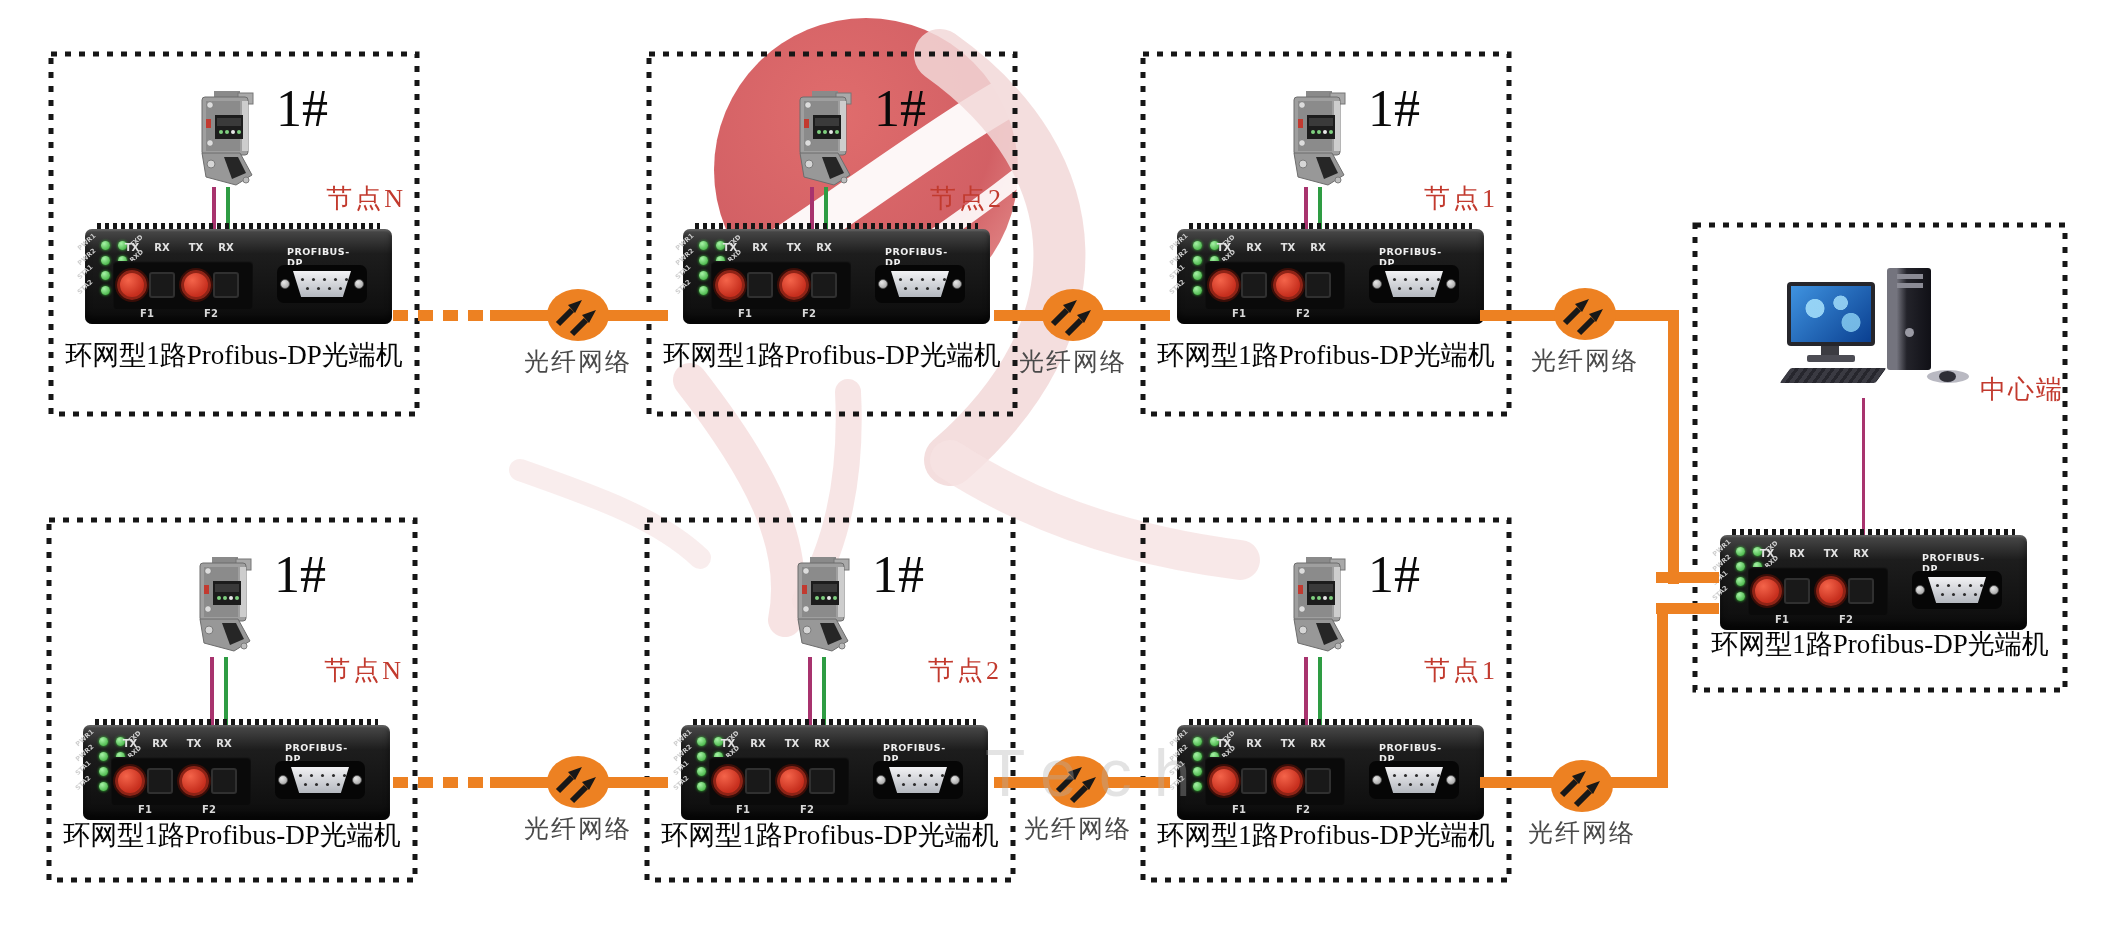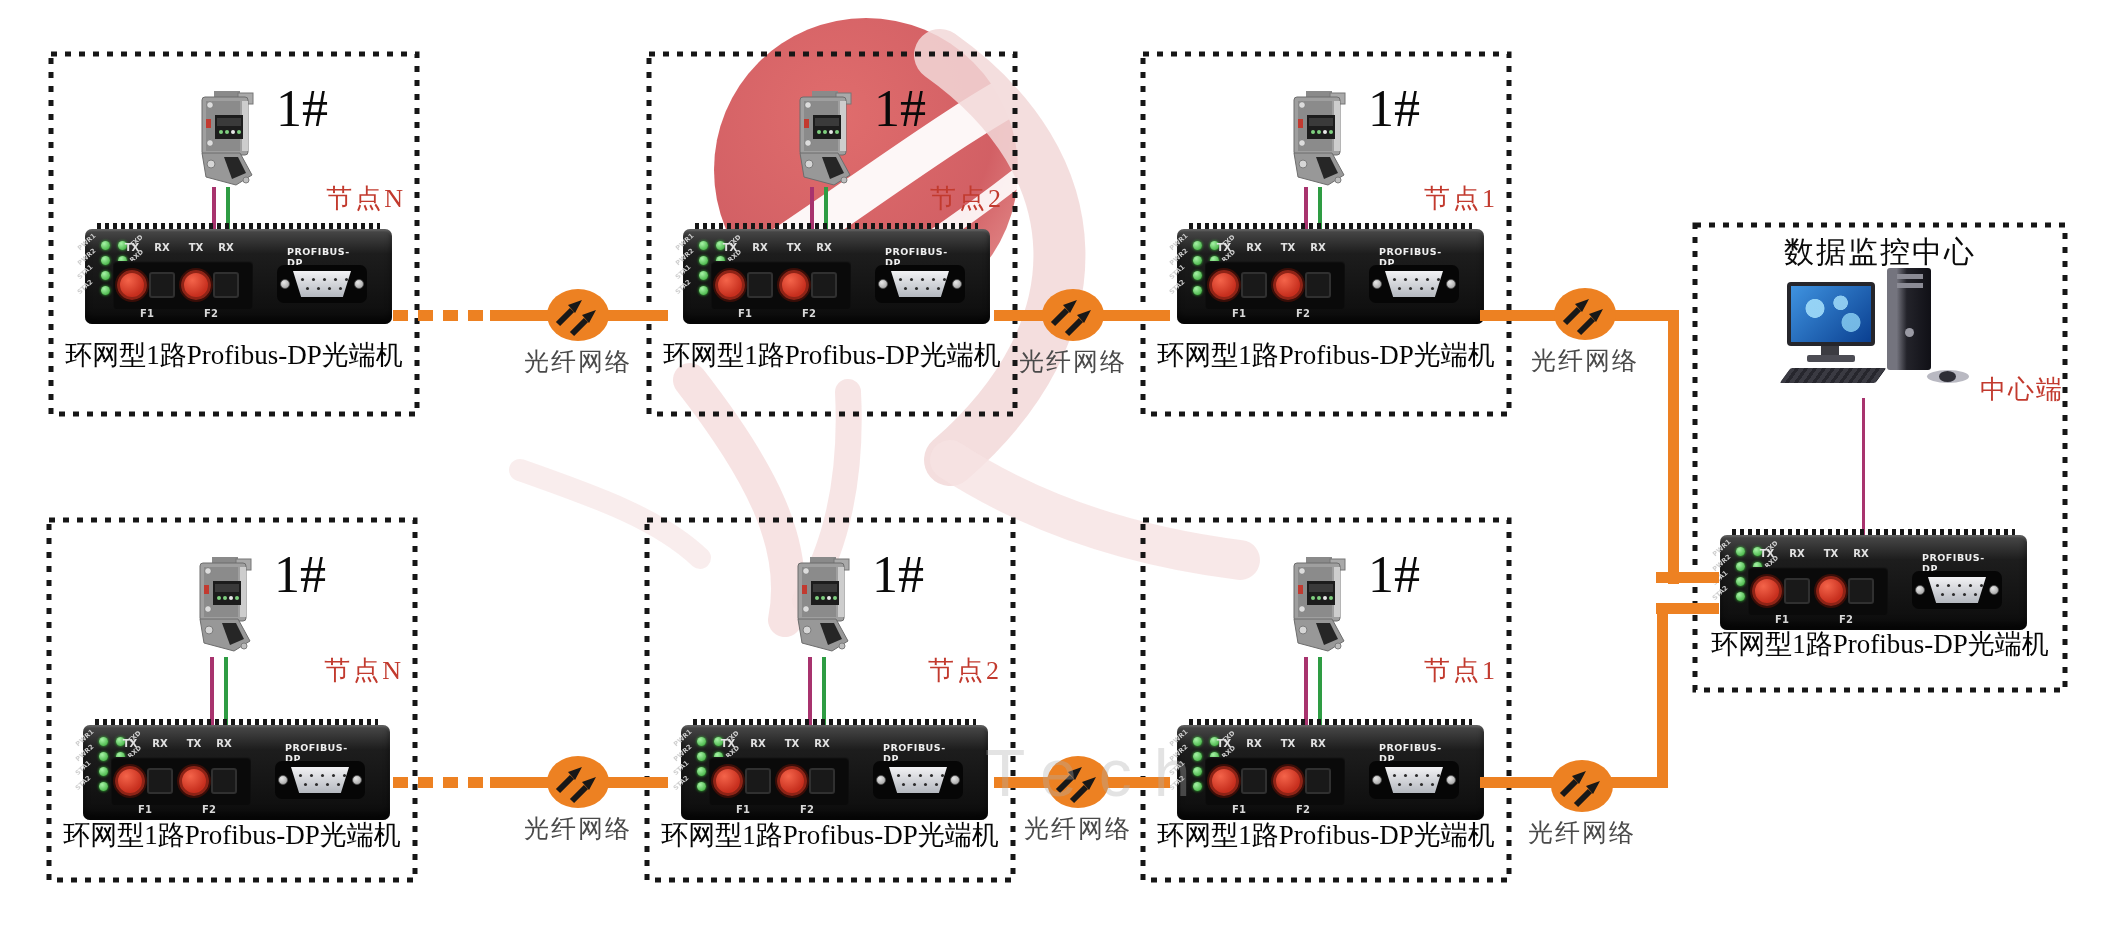--- a/index.html
+++ b/index.html
@@ -656,21 +656,20 @@
     <line x1="26" y1="46" x2="40" y2="32" stroke="#181818" stroke-width="6"></line>
     <polygon points="50,22 36,27 43,35" fill="#181818"></polygon>
   </svg></div>
       <div class="fiber-label" style="left: 1497px; top: 816px;">光纤网络</div>
     </div>
 
   <div class="center-box">
     <svg class="box-border" width="376" height="471">
       <rect x="3" y="3" width="370" height="465" fill="none" stroke="#161616" stroke-width="5" stroke-dasharray="6 8"></rect>
     </svg>
-    <div class="center-title">数据监控中心</div>
     <div class="pc">
       <div class="tower"></div>
       <div class="bay" style="top:6px"></div>
       <div class="bay" style="top:15px"></div>
       <div class="tbtn"></div>
       <div class="mon">
         <div class="scr"></div>
       </div>
       <div class="neck"></div>
       <div class="base"></div>

